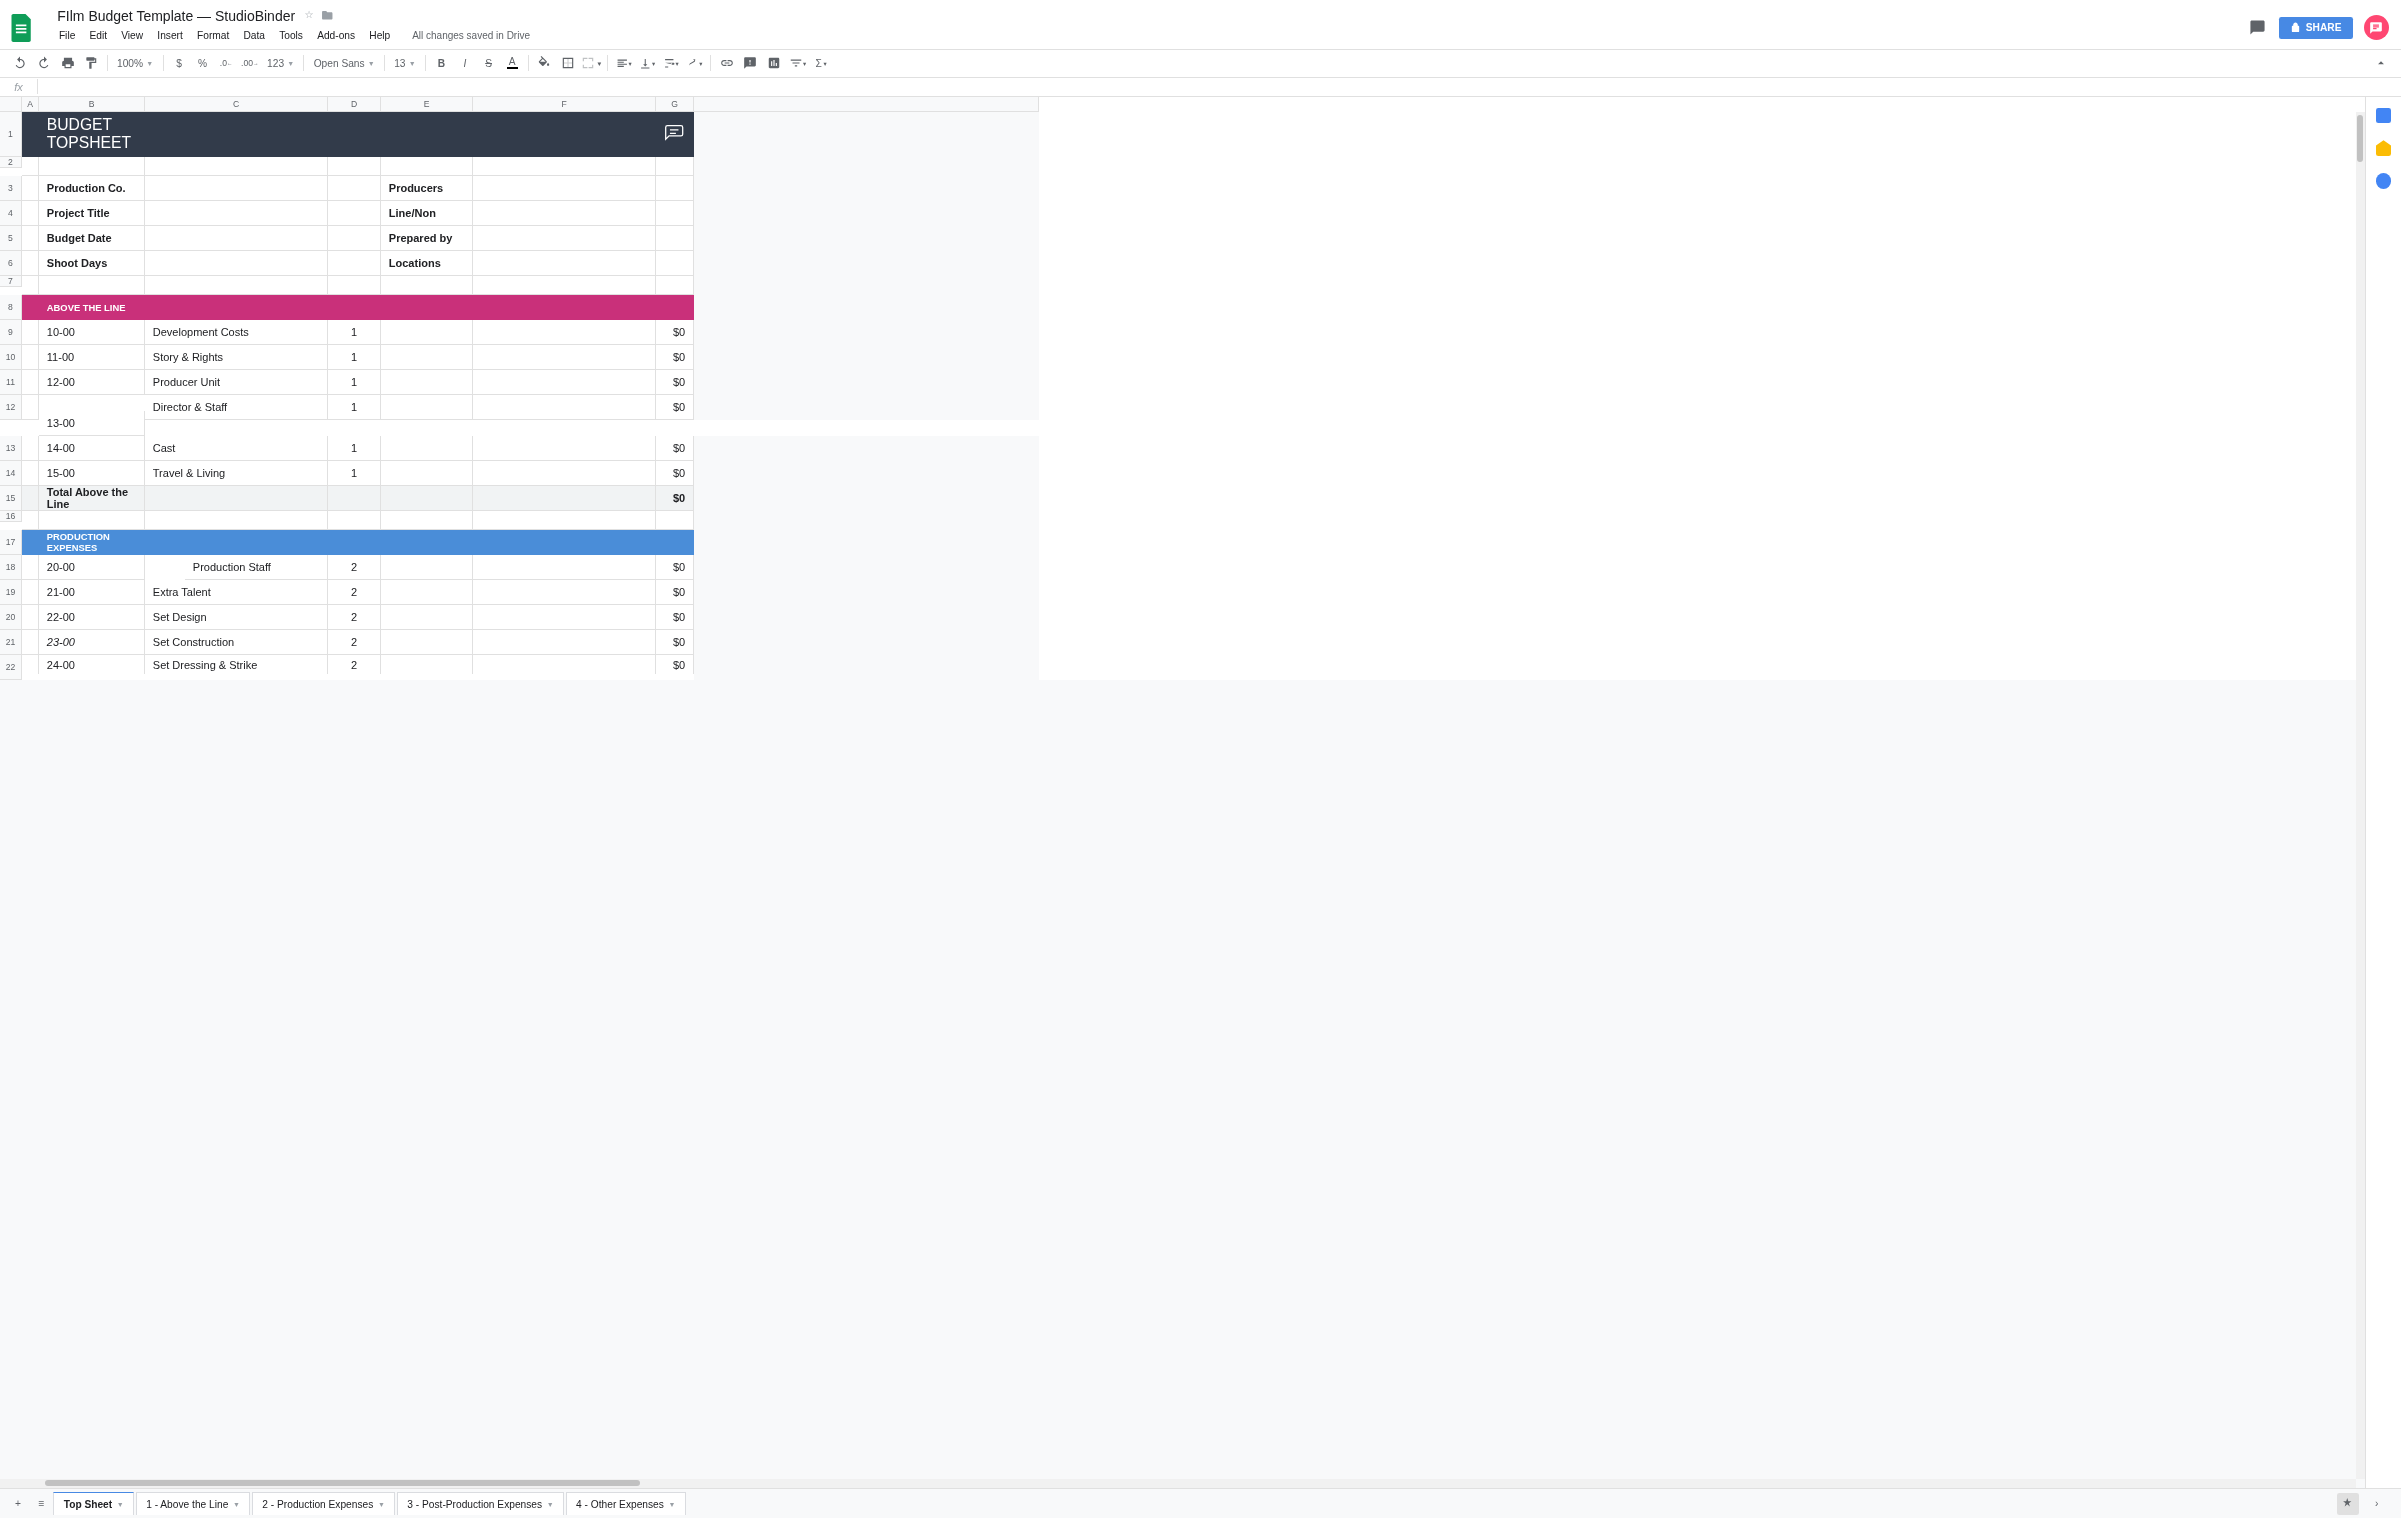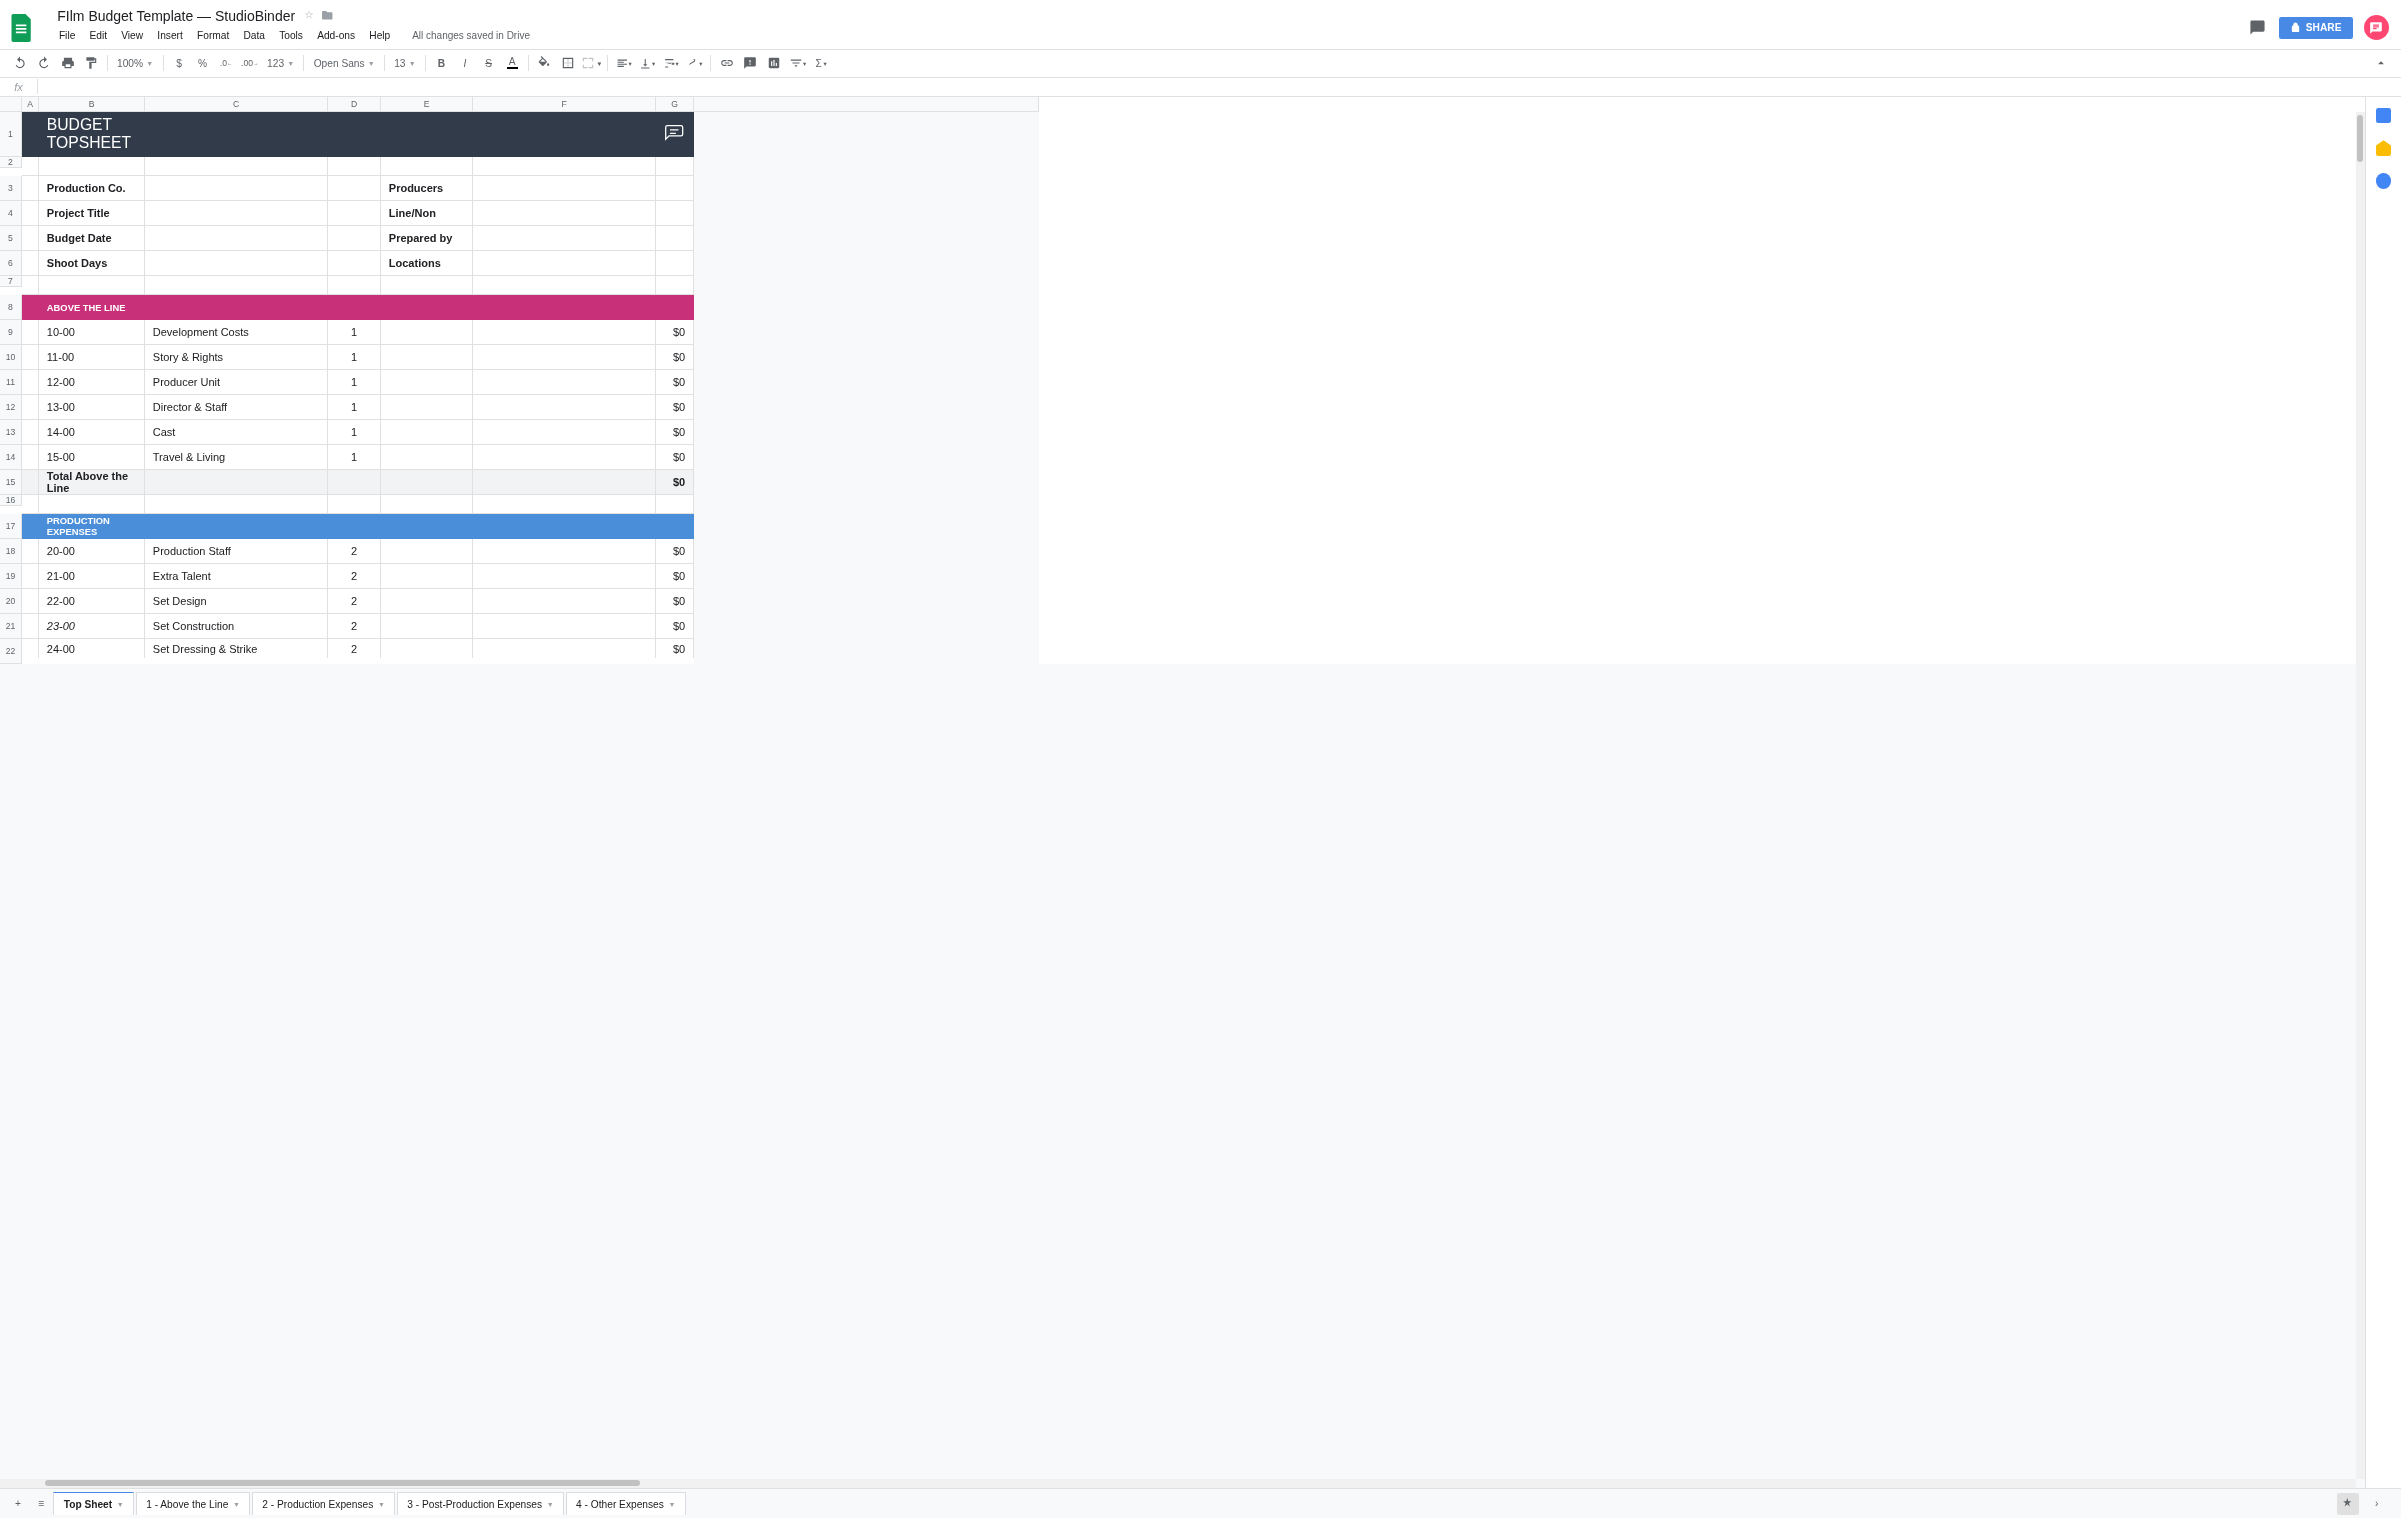--- a/index.html
+++ b/index.html
@@ -370,21 +370,21 @@
           <div class="cell row-data" style="height: 25px; padding: 0px;"></div>
           <div class="cell row-data" style="height: 25px;">12-00</div>
           <div class="cell row-data" style="height: 25px;">Producer Unit</div>
           <div class="cell center row-data" style="height: 25px;">1</div>
           <div class="cell row-data" style="height: 25px;"></div>
           <div class="cell row-data" style="height: 25px;"></div>
           <div class="cell right row-data" style="height: 25px;">$0</div>
           <div class="cell outside-cell" style="height: 25px;"></div>
           <div class="row-h" style="height: 25px;">12</div>
           <div class="cell row-data" style="height: 25px; padding: 0px;"></div>
-          <div class="cell row-data" style="height: 25px;">13-00</div>
+          <div class="cell row-data" style="height: 25px; margin-top: 16px;">13-00</div>
           <div class="cell row-data" style="height: 25px;">Director &amp; Staff</div>
           <div class="cell center row-data" style="height: 25px;">1</div>
           <div class="cell row-data" style="height: 25px;"></div>
           <div class="cell row-data" style="height: 25px;"></div>
           <div class="cell right row-data" style="height: 25px;">$0</div>
           <div class="cell outside-cell" style="height: 25px;"></div>
           <div class="row-h" style="height: 25px;">13</div>
           <div class="cell row-data" style="height: 25px; padding: 0px;"></div>
           <div class="cell row-data" style="height: 25px;">14-00</div>
           <div class="cell row-data" style="height: 25px;">Cast</div>
@@ -425,21 +425,21 @@
           <div class="cell row-section-blue" style="height: 25px; background: rgb(74, 141, 216); color: rgb(255, 255, 255); font-weight: bold; font-size: 9.4px; border-color: rgb(74, 141, 216);">PRODUCTION EXPENSES</div>
           <div class="cell row-section-blue" style="height: 25px; background: rgb(74, 141, 216); color: rgb(255, 255, 255); font-weight: bold; font-size: 9.4px; border-color: rgb(74, 141, 216);"></div>
           <div class="cell row-section-blue" style="height: 25px; background: rgb(74, 141, 216); color: rgb(255, 255, 255); font-weight: bold; font-size: 9.4px; border-color: rgb(74, 141, 216);"></div>
           <div class="cell row-section-blue" style="height: 25px; background: rgb(74, 141, 216); color: rgb(255, 255, 255); font-weight: bold; font-size: 9.4px; border-color: rgb(74, 141, 216);"></div>
           <div class="cell row-section-blue" style="height: 25px; background: rgb(74, 141, 216); color: rgb(255, 255, 255); font-weight: bold; font-size: 9.4px; border-color: rgb(74, 141, 216);"></div>
           <div class="cell row-section-blue" style="height: 25px; background: rgb(74, 141, 216); color: rgb(255, 255, 255); font-weight: bold; font-size: 9.4px; border-color: rgb(74, 141, 216);"></div>
           <div class="cell outside-cell" style="height: 25px;"></div>
           <div class="row-h" style="height: 25px;">18</div>
           <div class="cell row-data" style="height: 25px; padding: 0px;"></div>
           <div class="cell row-data" style="height: 25px;">20-00</div>
-          <div class="cell row-data" style="height: 25px;">Production Staff</div>
+          <div class="cell row-data" style="height: 25px; margin-left: 40px;">Production Staff</div>
           <div class="cell center row-data" style="height: 25px;">2</div>
           <div class="cell row-data" style="height: 25px;"></div>
           <div class="cell row-data" style="height: 25px;"></div>
           <div class="cell right row-data" style="height: 25px;">$0</div>
           <div class="cell outside-cell" style="height: 25px;"></div>
           <div class="row-h" style="height: 25px;">19</div>
           <div class="cell row-data" style="height: 25px; padding: 0px;"></div>
           <div class="cell row-data" style="height: 25px;">21-00</div>
           <div class="cell row-data" style="height: 25px;">Extra Talent</div>
           <div class="cell center row-data" style="height: 25px;">2</div>

